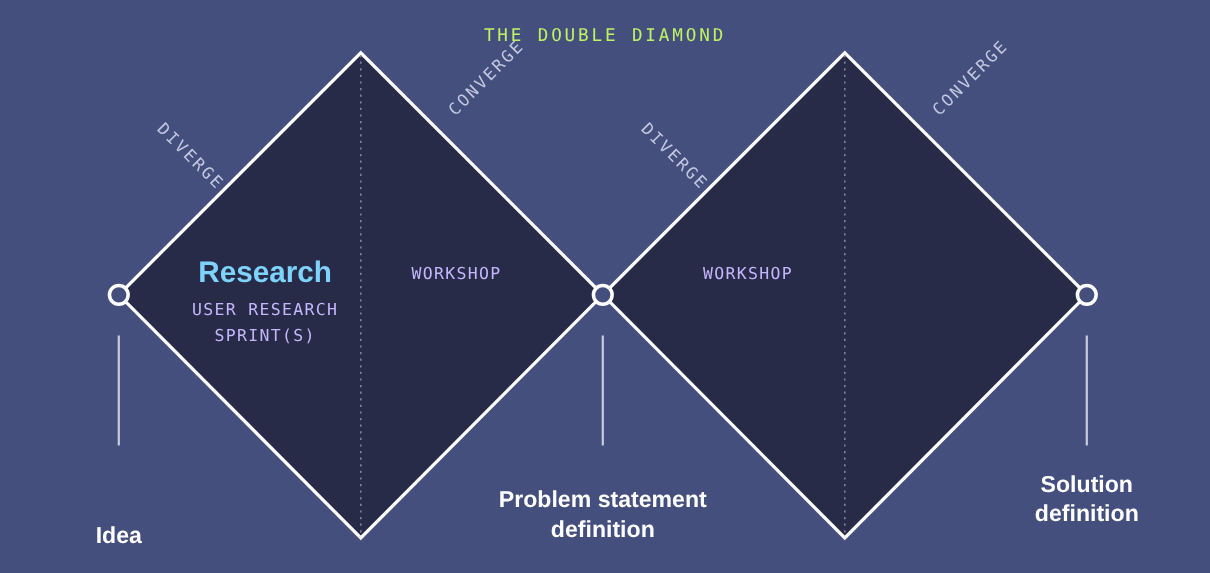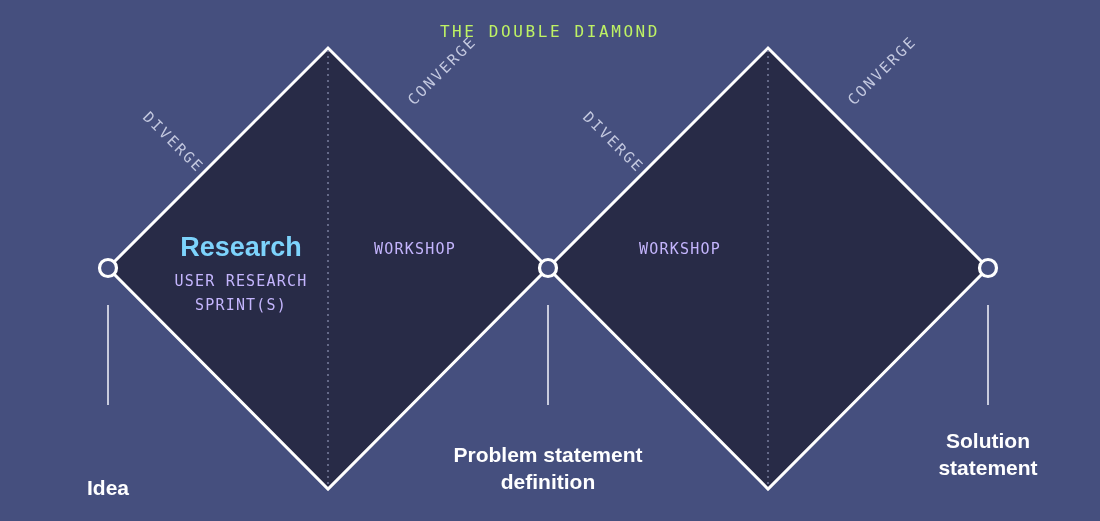--- a/index.html
+++ b/index.html
@@ -157,15 +157,15 @@
     <div class="phase-sub">WORKSHOP</div>
   </div>
 
   <div class="phase" id="phase-define">
   </div>
 
   <div class="node-caption" id="caption-idea">Idea</div>
   <div class="node-caption" id="caption-problem">Problem statement
 definition</div>
   <div class="node-caption" id="caption-solution">Solution
-statement</div>
+definition</div>
 
 </div>
 
 </body></html>

